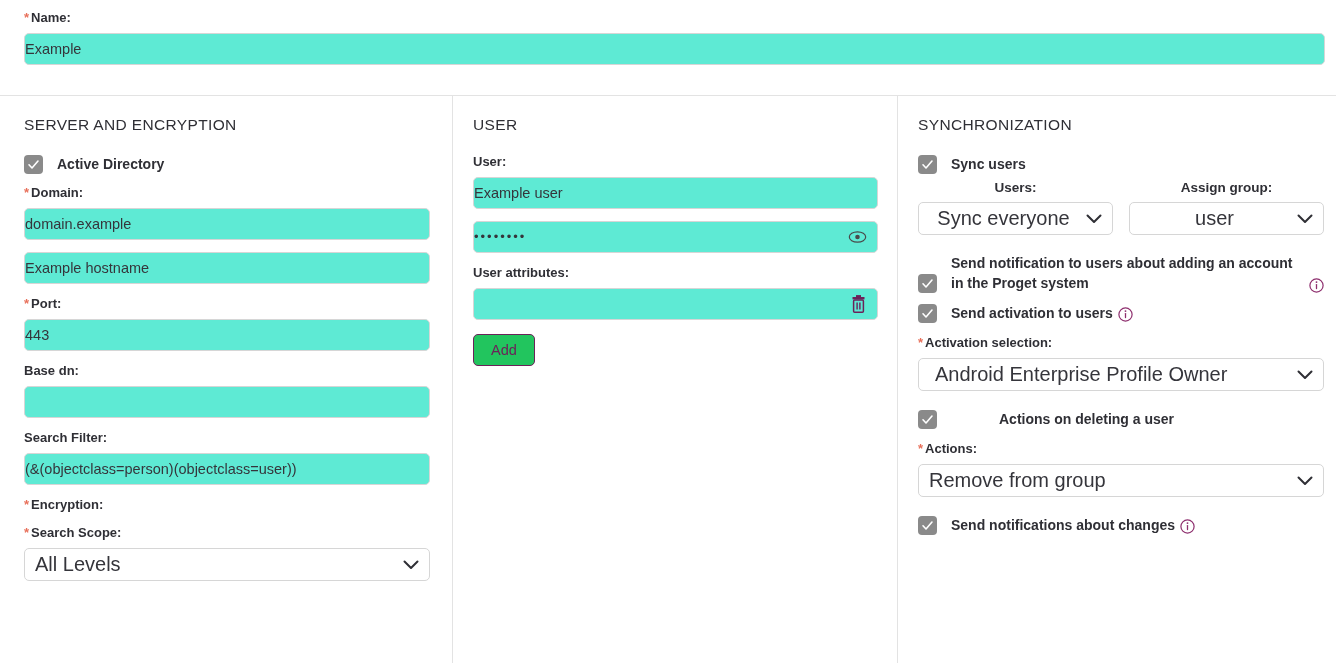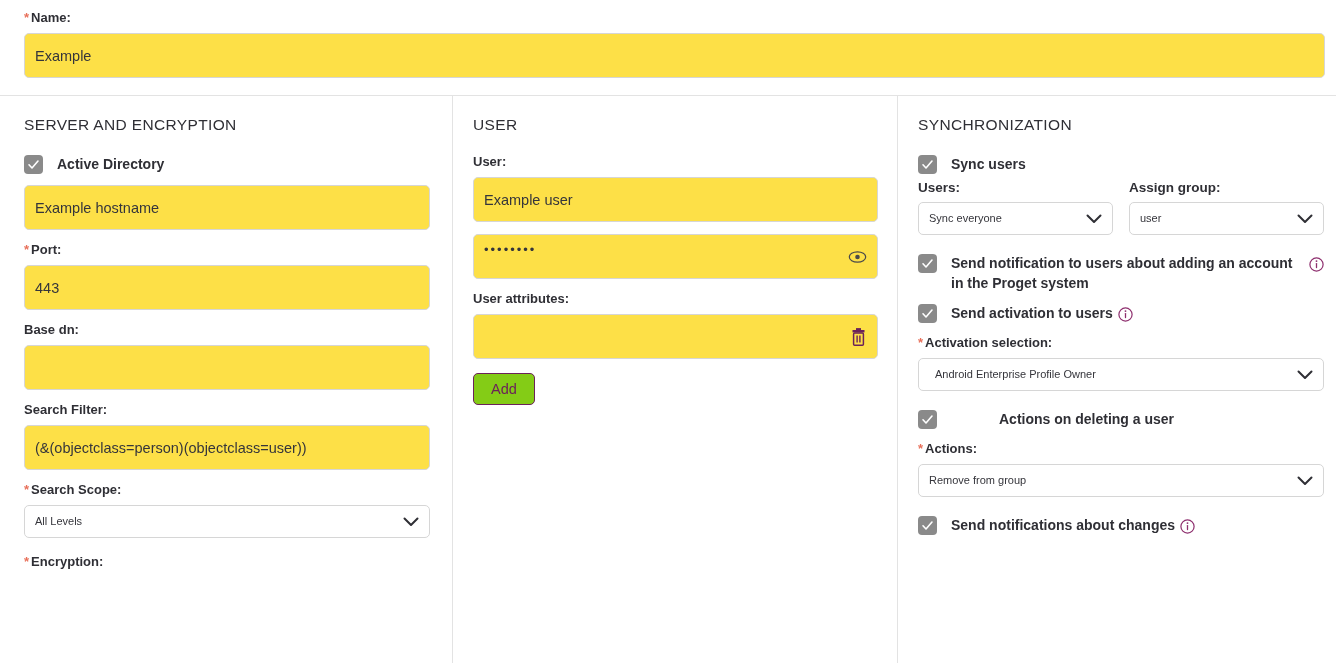--- a/index.html
+++ b/index.html
@@ -21,28 +21,28 @@
     font-weight: bold;
     color: #2f2f35;
     margin-bottom: 7px;
     display: block;
     line-height: 16px;
   }
   .req-star { color: #e8705a; font-weight: bold; margin-right: 2px; }
 
   .text-input {
     width: 100%;
-    height: 45px;
+    height: 32px;
     border: 1px solid #d6d6d6;
     border-radius: 5px;
-    background: #fde047;
+    background: #5eead4;
     font-family: "Liberation Sans", sans-serif;
     font-size: 14.5px;
     color: #35353b;
-    padding: 0 10px;
+    padding: 0 0;
     line-height: 30px;
     display: block;
   }
 
   .name-input { width: 1301px; }
 
   .hr {
     position: absolute;
     left: 0; right: 0;
     top: 95px;
@@ -95,21 +95,21 @@
     line-height: 20px;
   }
 
   
   .select-wrap { position: relative; display: inline-block; }
   .select-box {
     height: 33px;
     border: 1px solid #d6d6d6;
     border-radius: 5px;
     background: #fff;
-    font-size: 11px;
+    font-size: 20px;
     color: #35353b;
     padding: 0 34px 0 10px;
     line-height: 31px;
     white-space: nowrap;
     overflow: hidden;
   }
   .chev {
     position: absolute;
     right: 11px; top: 50%;
     transform: translateY(-50%);
@@ -132,21 +132,21 @@
     font-size: 13px;
     letter-spacing: 2px;
     color: #35353b;
   }
 
   
   .btn-outline {
     display: inline-block;
     border: 1px solid #6b2259;
     border-radius: 5px;
-    background: #84cc16;
+    background: #22c55e;
     color: #6b2259;
     font-family: "Liberation Sans", sans-serif;
     font-size: 14.5px;
     padding: 6px 17px;
     line-height: 18px;
     cursor: pointer;
   }
 
   
   .slider-wrap { position: relative; width: 406px; height: 14px; margin-top: -2px; }
@@ -163,32 +163,32 @@
     width: 15px; height: 15px;
     border-radius: 50%;
     background: #fff;
     border: 1px solid #bdbdbd;
   }
 
   
   .info-ico { display: inline-block; vertical-align: -2px; line-height: 0; margin-left: 5px; }
 
   .two-up { display: flex; gap: 16px; margin-bottom: 6px; }
-  .two-up .col-half { width: 195px; }
+  .two-up .col-half { width: 195px; text-align: center; }
   .two-up .select-box { width: 195px; }
 
   .sub-label {
     font-size: 13.5px;
     font-weight: bold;
     color: #2f2f35;
     display: block;
     margin-bottom: 6px;
     line-height: 16px;
   }
-  .chk-row-wide { display: flex; align-items: flex-start; }
+  .chk-row-wide { display: flex; align-items: flex-end; }
   .chk-row-wide .chk-text { flex: 1; }
   .tail-info { margin-left: 8px; margin-top: 4px; line-height: 0; }
 </style>
 </head>
 <body>
 
 <div class="page">
 
   <div class="name-row">
     <label class="field-label">
@@ -206,60 +206,66 @@
 
       <div class="chk-row">
         <span class="chk-box">
           <svg width="15" height="15" viewBox="0 0 15 15">
             <path d="M3 7.8 L6 11 L12 4" stroke="#ffffff" stroke-width="1.6" fill="none" stroke-linecap="round" stroke-linejoin="round"></path>
           </svg>
         </span>
         <span class="chk-label">Active Directory</span>
       </div>
 
+      <div class="fgroup">
+        <label class="field-label">
+          <span class="req-star">*</span><span>Domain:</span>
+        </label>
+        <input class="text-input" type="text" value="domain.example" style="">
+      </div>
 
       <div class="fgroup">
         <input class="text-input" type="text" value="Example hostname" style="">
       </div>
 
       <div class="fgroup">
         <label class="field-label">
           <span class="req-star">*</span><span>Port:</span>
         </label>
         <input class="text-input" type="text" value="443" style="">
       </div>
 
       <div class="fgroup">
         <label class="field-label">Base dn:</label>
         <input class="text-input" type="text" value="" style="">
       </div>
 
       <div class="fgroup">
         <label class="field-label">Search Filter:</label>
         <input class="text-input" type="text" value="(&amp;(objectclass=person)(objectclass=user))" style="">
+      </div>
+
+      <div class="fgroup">
+        <label class="field-label">
+          <span class="req-star">*</span><span>Encryption:</span>
+        </label>
       </div>
 
       <div class="fgroup">
         <label class="field-label">
           <span class="req-star">*</span><span>Search Scope:</span>
         </label>
         <div class="select-wrap">
           <div class="select-box" style="width:406px;">All Levels</div>
           <span class="chev">
             <svg width="16" height="10" viewBox="0 0 16 10">
                 <path d="M1.5 1.5 L8 8 L14.5 1.5" stroke="#2f2f35" stroke-width="2" fill="none" stroke-linecap="round" stroke-linejoin="round"></path>
               </svg>
           </span>
         </div>
-      </div>
-
-      <div class="fgroup">
-        <label class="field-label">
-          <span class="req-star">*</span><span>Encryption:</span>
-        </label>
       </div>
     </div>
 
     <div class="col col-2">
       <div class="section-title">USER</div>
 
       <div class="fgroup">
         <label class="field-label">User:</label>
         <input class="text-input" type="text" value="Example user" style="">
       </div>

